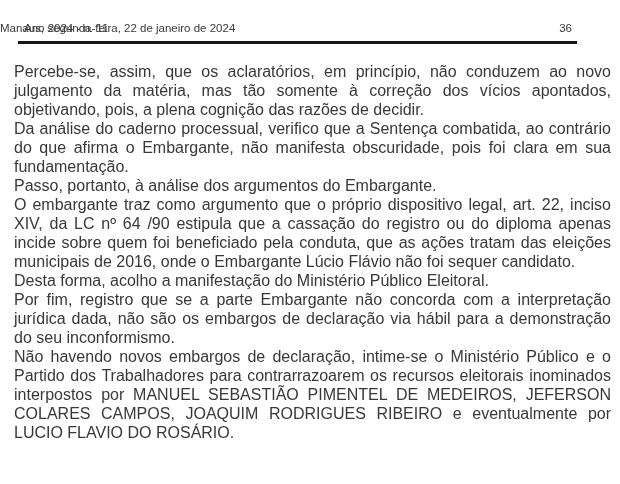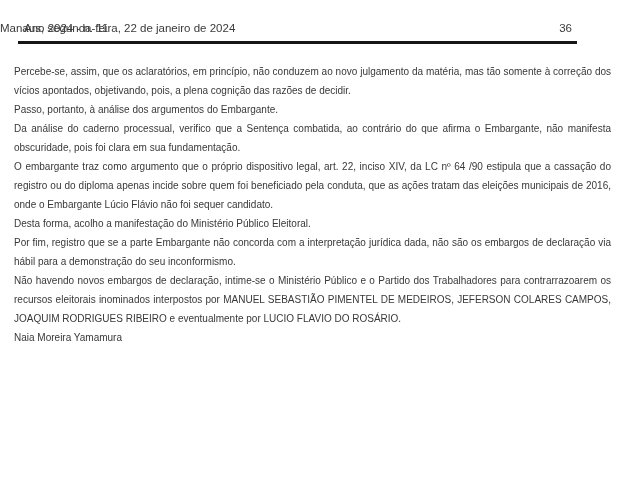--- a/index.html
+++ b/index.html
@@ -50,21 +50,21 @@
     left: 18px;
     width: 559px;
     height: 3px;
     background: #161616;
   }
   .doc-body {
     position: absolute;
     top: 62px;
     left: 14px;
     width: 597px;
-    font-size: 10px;
+    font-size: 16px;
     line-height: 19px;
     color: #383838;
   }
   .doc-paragraph {
     margin: 0;
     padding: 0;
     text-align: justify;
   }
 </style>
 </head>
@@ -75,22 +75,21 @@
   <div class="doc-header">
     <span class="h-left">Ano 2024 - n. 11</span>
     <span class="h-center">Manaus, segunda-feira, 22 de janeiro de 2024</span>
     <span class="h-right">36</span>
   </div>
 
   <div class="doc-header-rule"></div>
 
   <div class="doc-body">
       <p class="doc-paragraph">Percebe-se, assim, que os aclaratórios, em princípio, não conduzem ao novo julgamento da matéria, mas tão somente à correção dos vícios apontados, objetivando, pois, a plena cognição das razões de decidir.</p>
+      <p class="doc-paragraph">Da análise do caderno processual, verifico que a Sentença combatida, ao contrário do que afirma o Embargante, não manifesta obscuridade, pois foi clara em sua fundamentação.</p>
       <p class="doc-paragraph">Passo, portanto, à análise dos argumentos do Embargante.</p>
-      <p class="doc-paragraph">Da análise do caderno processual, verifico que a Sentença combatida, ao contrário do que afirma o Embargante, não manifesta obscuridade, pois foi clara em sua fundamentação.</p>
       <p class="doc-paragraph">O embargante traz como argumento que o próprio dispositivo legal, art. 22, inciso XIV, da LC nº 64 /90 estipula que a cassação do registro ou do diploma apenas incide sobre quem foi beneficiado pela conduta, que as ações tratam das eleições municipais de 2016, onde o Embargante Lúcio Flávio não foi sequer candidato.</p>
       <p class="doc-paragraph">Desta forma, acolho a manifestação do Ministério Público Eleitoral.</p>
       <p class="doc-paragraph">Por fim, registro que se a parte Embargante não concorda com a interpretação jurídica dada, não são os embargos de declaração via hábil para a demonstração do seu inconformismo.</p>
       <p class="doc-paragraph">Não havendo novos embargos de declaração, intime-se o Ministério Público e o Partido dos Trabalhadores para contrarrazoarem os recursos eleitorais inominados interpostos por MANUEL SEBASTIÃO PIMENTEL DE MEDEIROS, JEFERSON COLARES CAMPOS, JOAQUIM RODRIGUES RIBEIRO e eventualmente por LUCIO FLAVIO DO ROSÁRIO.</p>
-      <p class="doc-paragraph">Naia Moreira Yamamura</p>
     </div>
 
 </div>
 
 </body></html>

